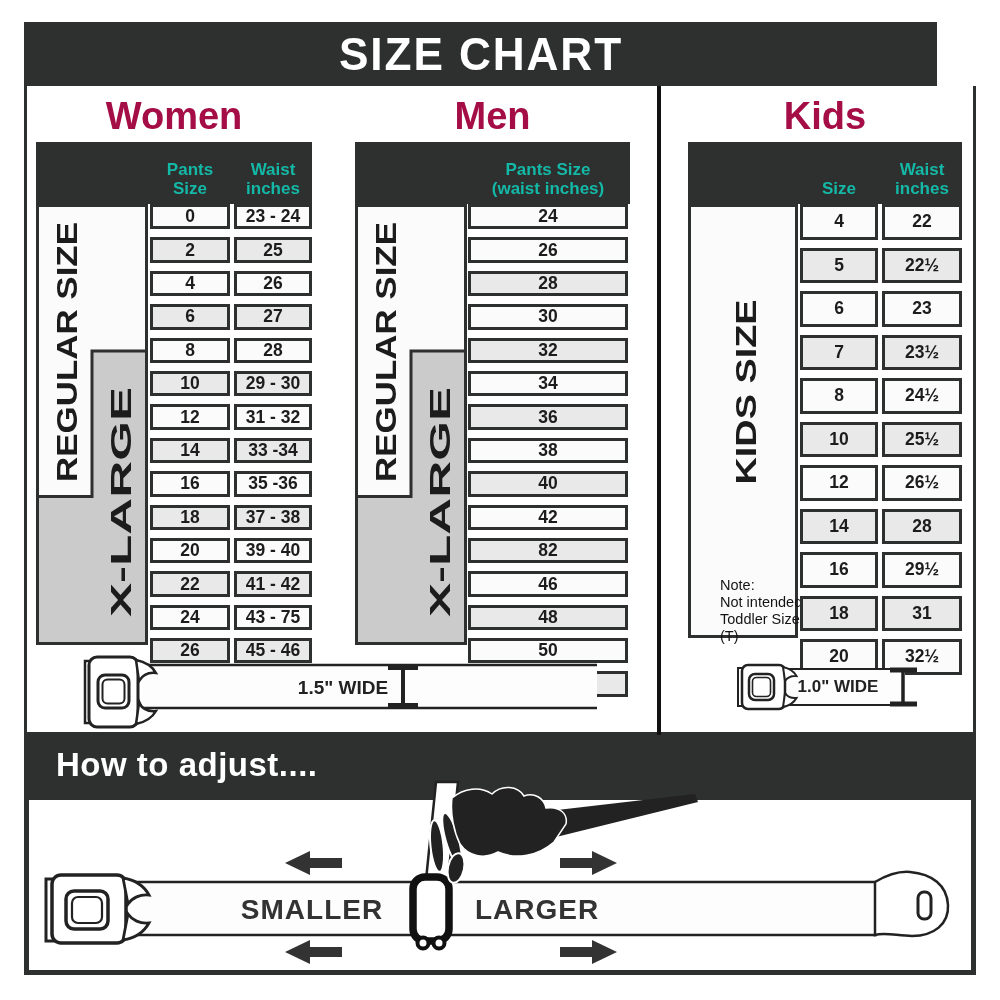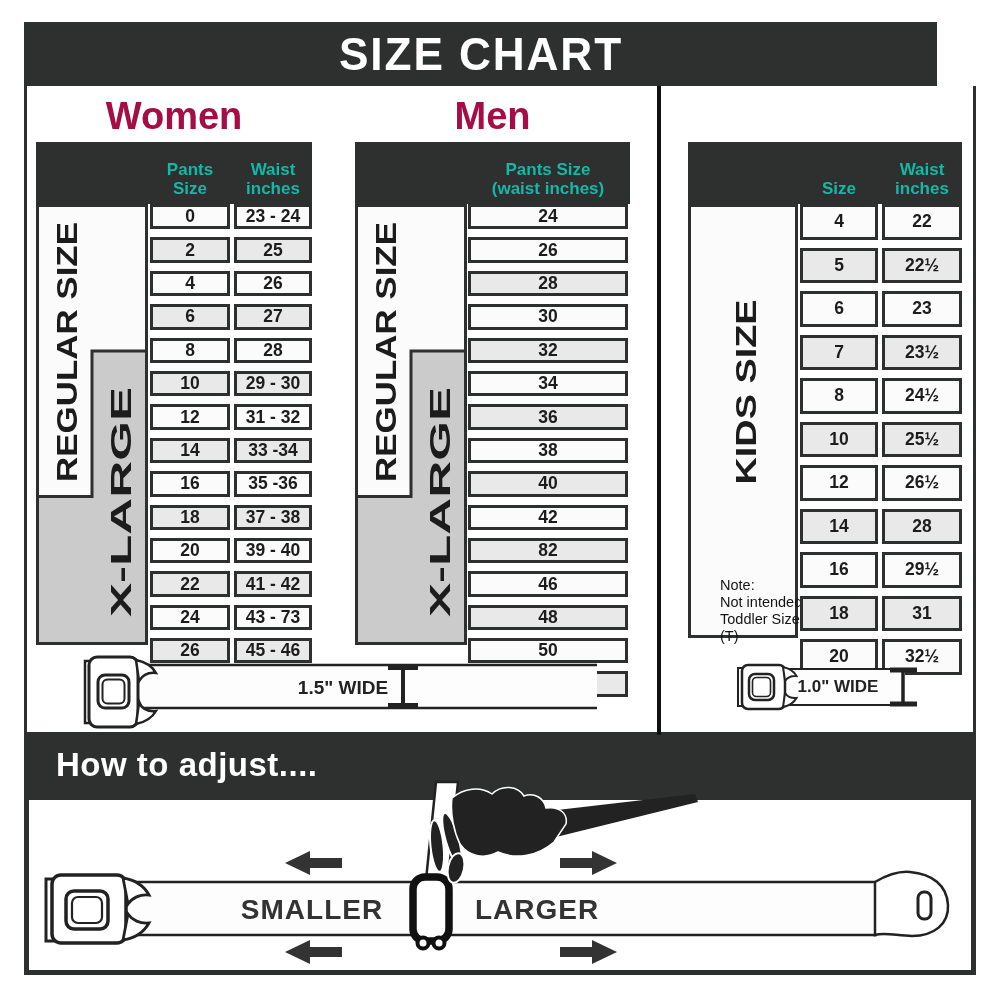--- a/index.html
+++ b/index.html
@@ -45,20 +45,21 @@
 
   <div class="banner">
     <div class="t">SIZE CHART</div>
   </div>
 
   <div class="panel"></div>
   <div class="divider"></div>
 
   <div class="sec-title" style="left:36px;width:276px;">Women</div>
   <div class="sec-title" style="left:355px;width:275px;">Men</div>
+  <div class="sec-title" style="left:688px;width:274px;">Kids</div>
 
   <div class="thead" style="left:36px;width:276px;">
     <div class="hl" style="left:114px;width:80px;">Pants Size</div>
     <div class="hl" style="left:198px;width:78px;">Waist
 inches</div>
   </div>
 
   <div class="labelcol" style="left:36px;">
     <svg width="112" height="441" viewBox="0 0 112 441">
       <rect x="1.5" y="1.5" width="109" height="291" fill="#FBFBFB" stroke="#2E2F2F" stroke-width="3"></rect>
@@ -125,21 +126,21 @@
         <div class="cell w-c2">39 - 40</div>
       </div>
 
       <div class="row alt">
         <div class="cell w-c1">22</div>
         <div class="cell w-c2">41 - 42</div>
       </div>
 
       <div class="row">
         <div class="cell w-c1">24</div>
-        <div class="cell w-c2">43 - 73</div>
+        <div class="cell w-c2">43 - 75</div>
       </div>
 
       <div class="row alt">
         <div class="cell w-c1">26</div>
         <div class="cell w-c2">45 - 46</div>
       </div>
 
       <div class="row">
         <div class="cell w-c1">28</div>
         <div class="cell w-c2">47 - 48</div>

